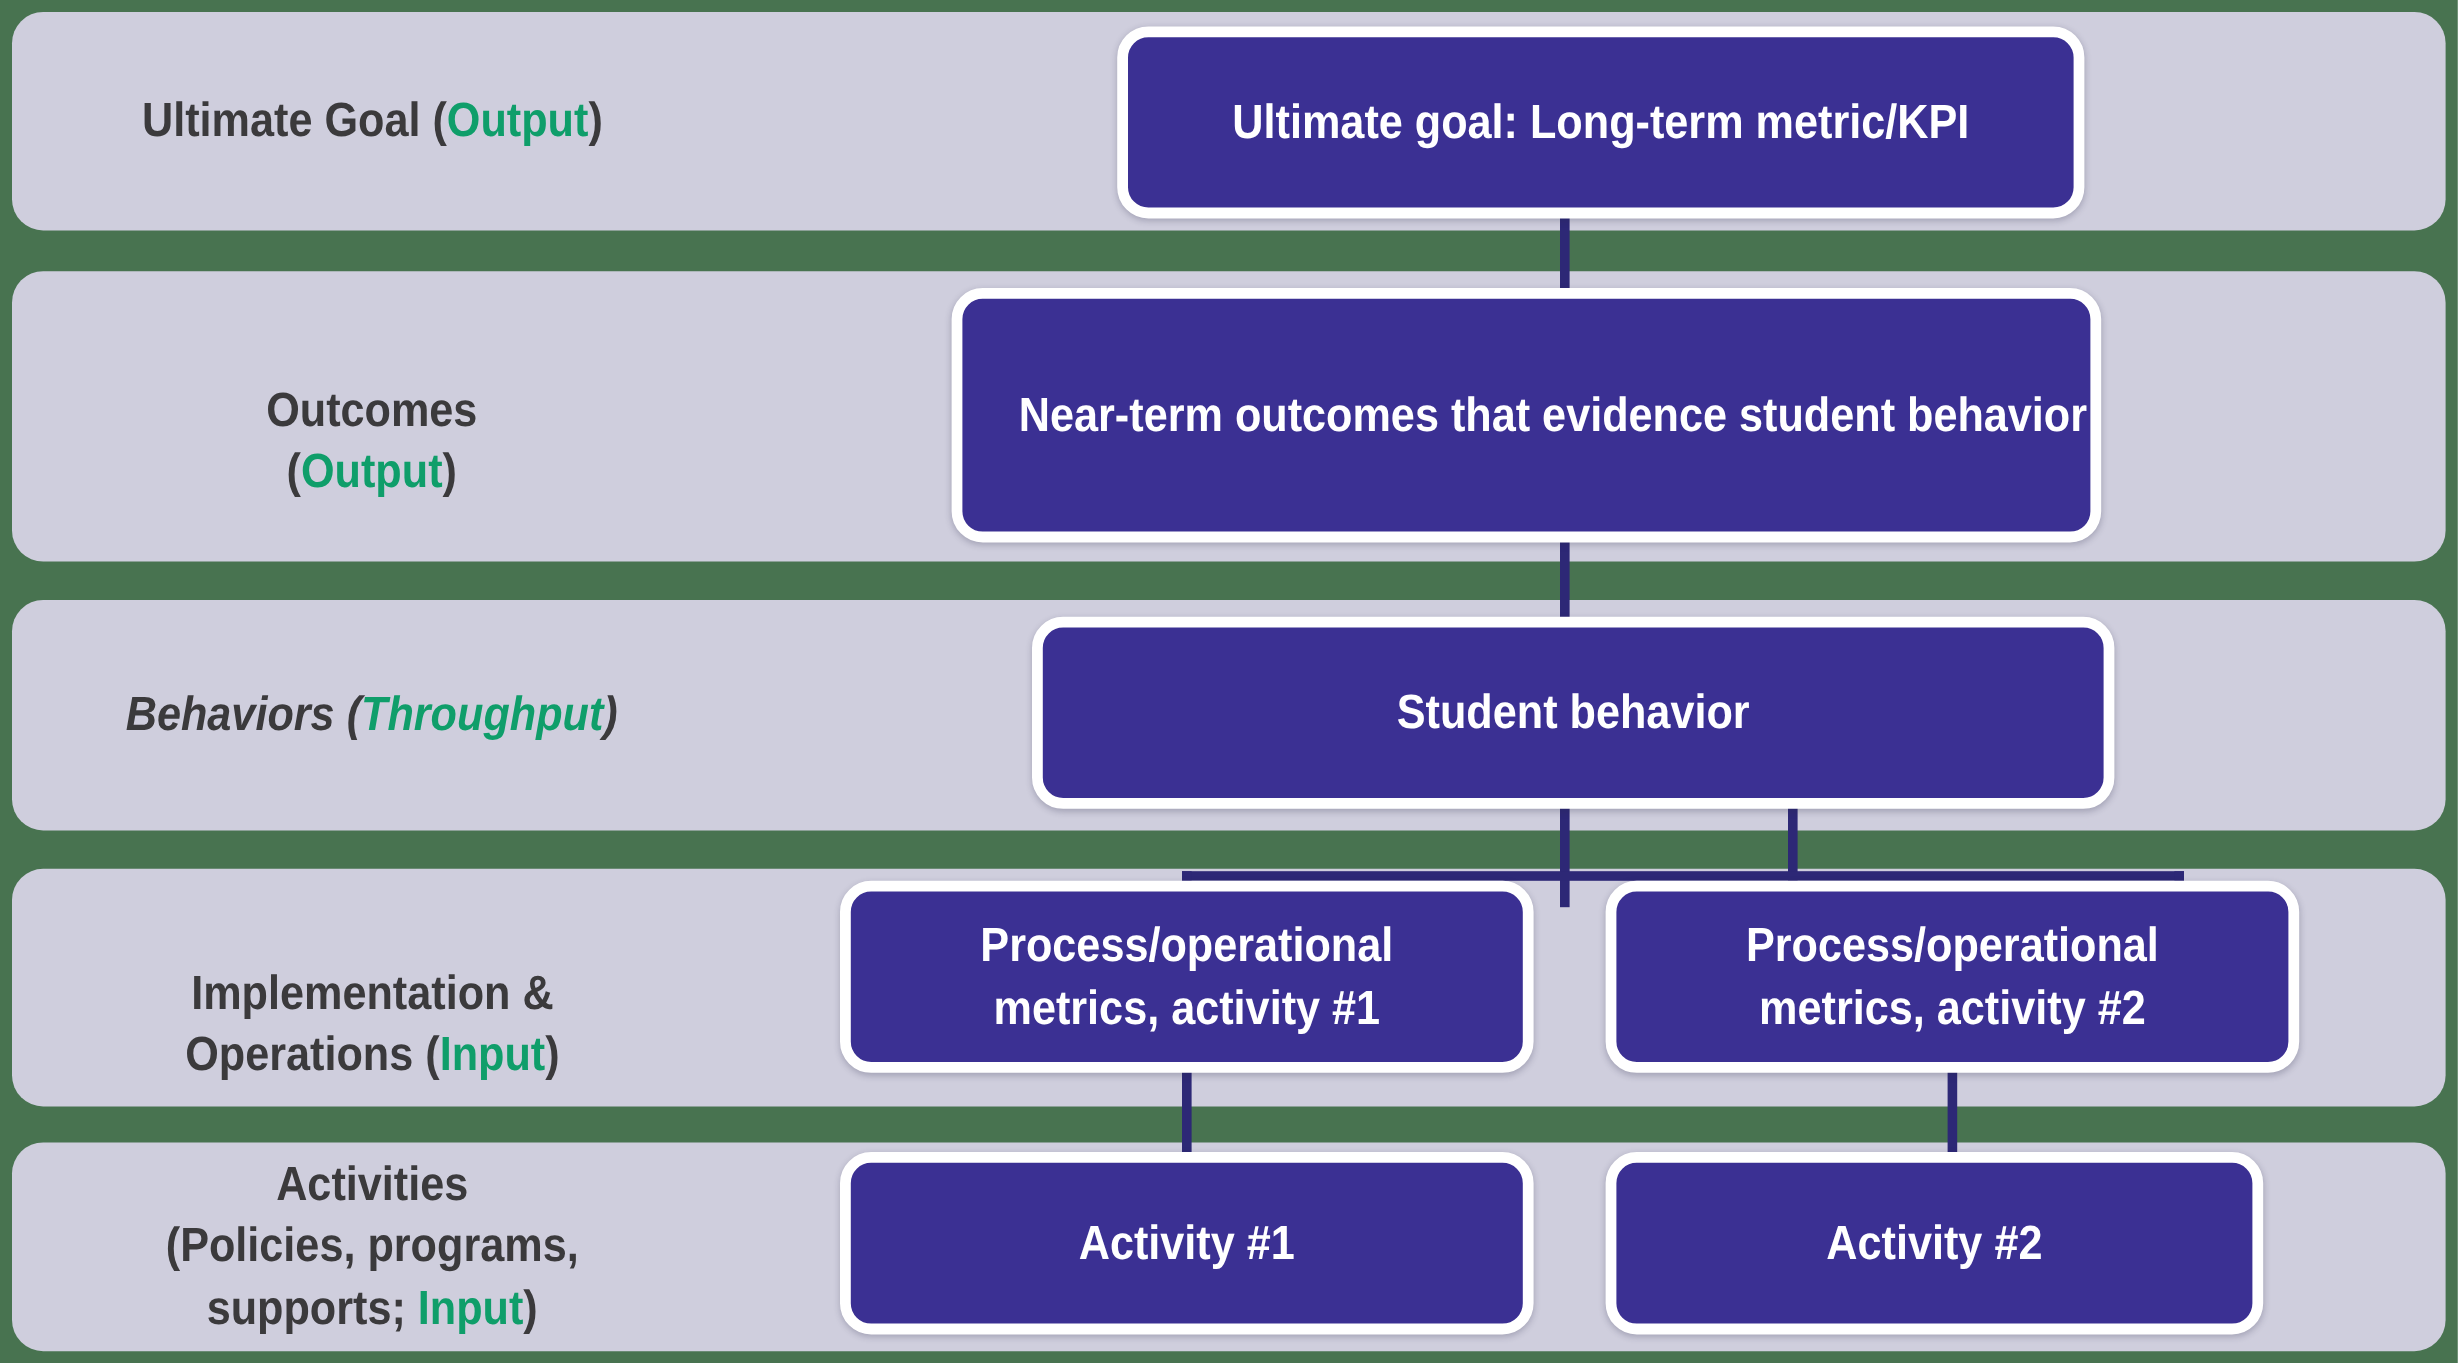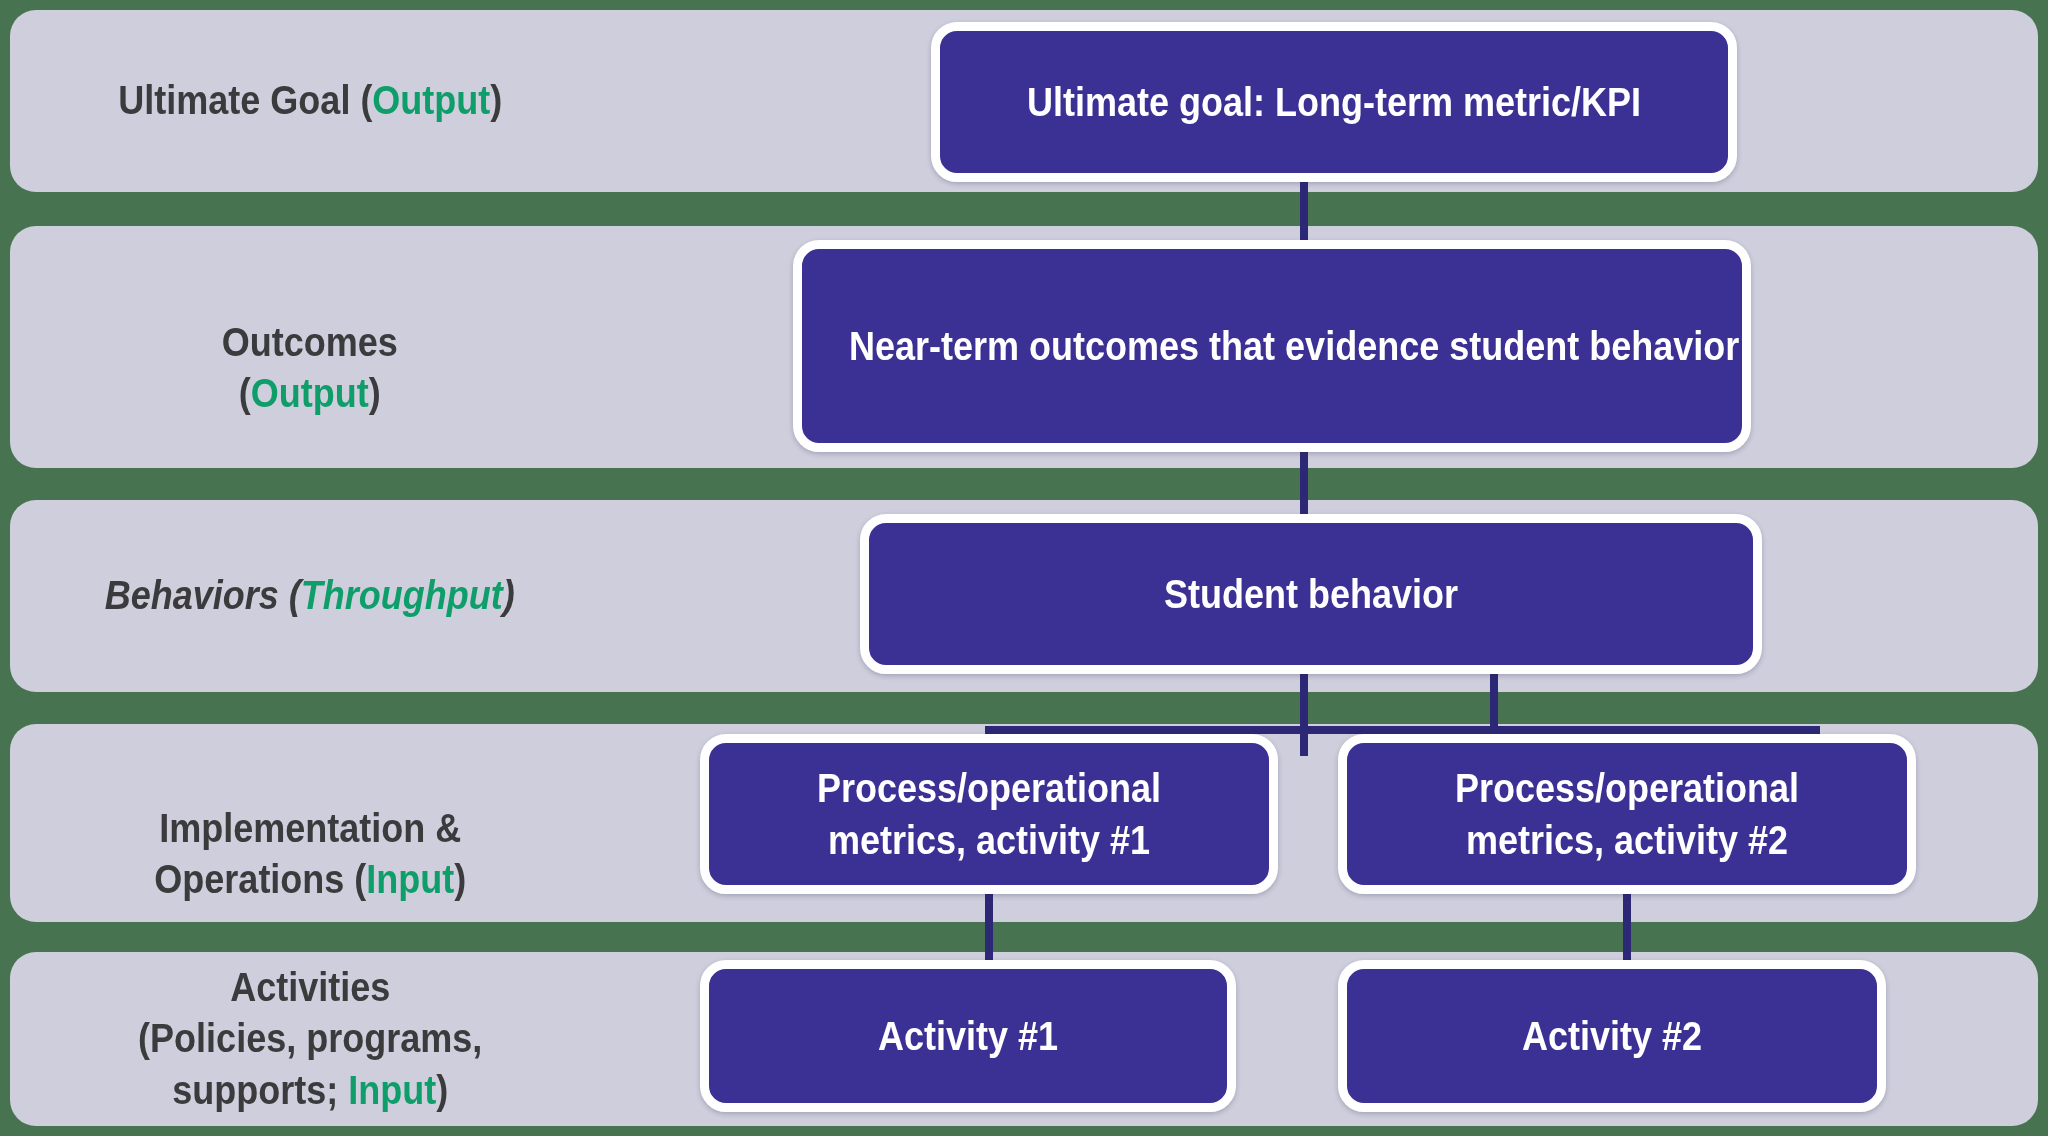--- a/index.html
+++ b/index.html
@@ -131,21 +131,21 @@
     </div>
   </div>
 
   <div class="node" style="left:1338px; top:734px; width:578px; height:160px;">
     <div class="node-inner">
       <div class="node-line">Process/operational</div>
       <div class="node-line">metrics, activity #2</div>
     </div>
   </div>
 
-  <div class="node" style="left:700px; top:960px; width:536px; height:152px;">
+  <div class="node" style="left:700px; top:960px; width:578px; height:152px;">
     <div class="node-inner">
       <div class="node-line">Activity #1</div>
     </div>
   </div>
 
   <div class="node" style="left:1338px; top:960px; width:548px; height:152px;">
     <div class="node-inner">
       <div class="node-line">Activity #2</div>
     </div>
   </div>

